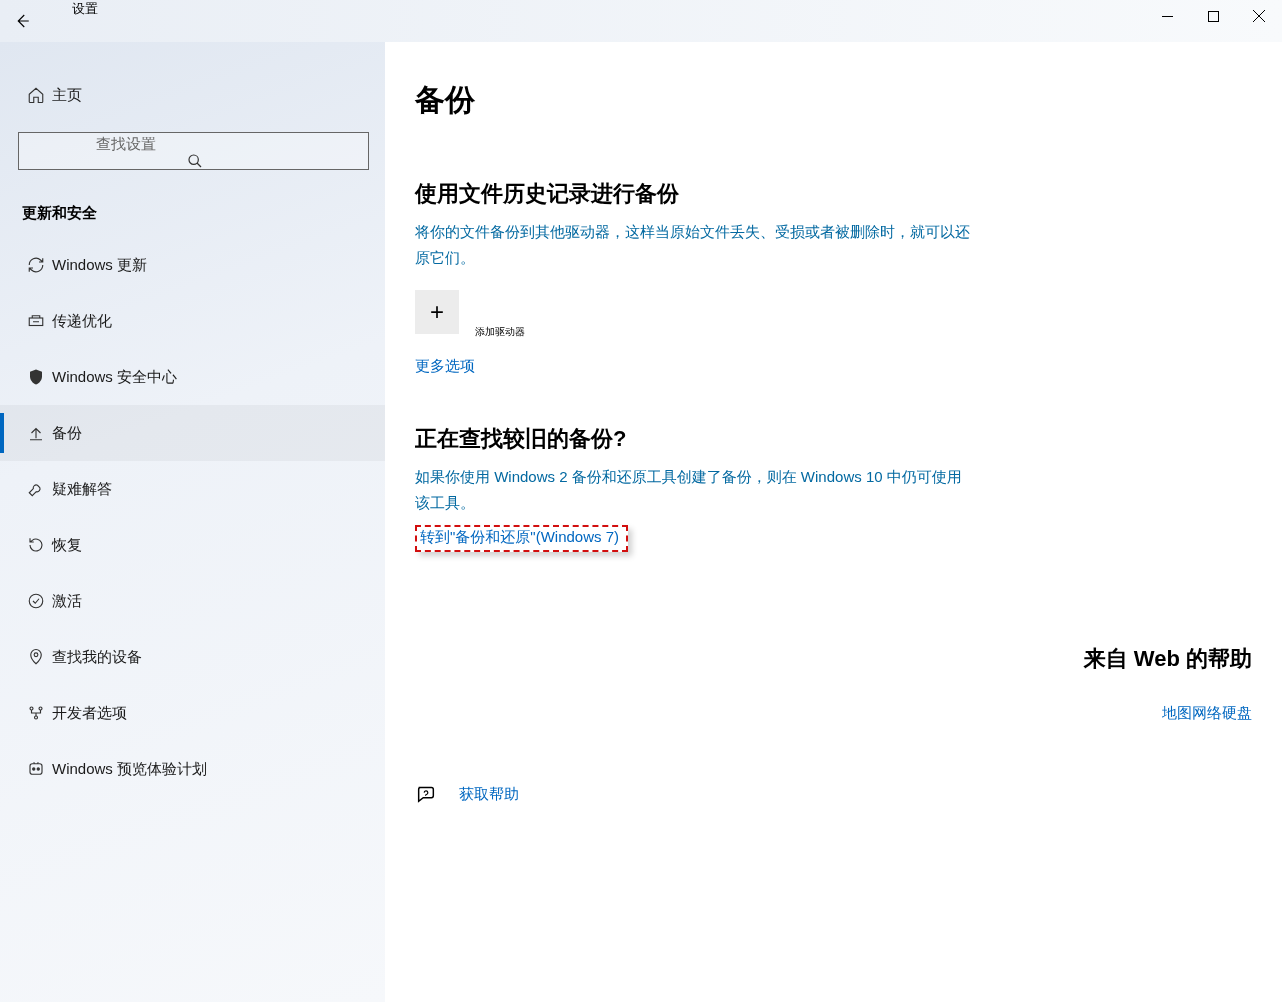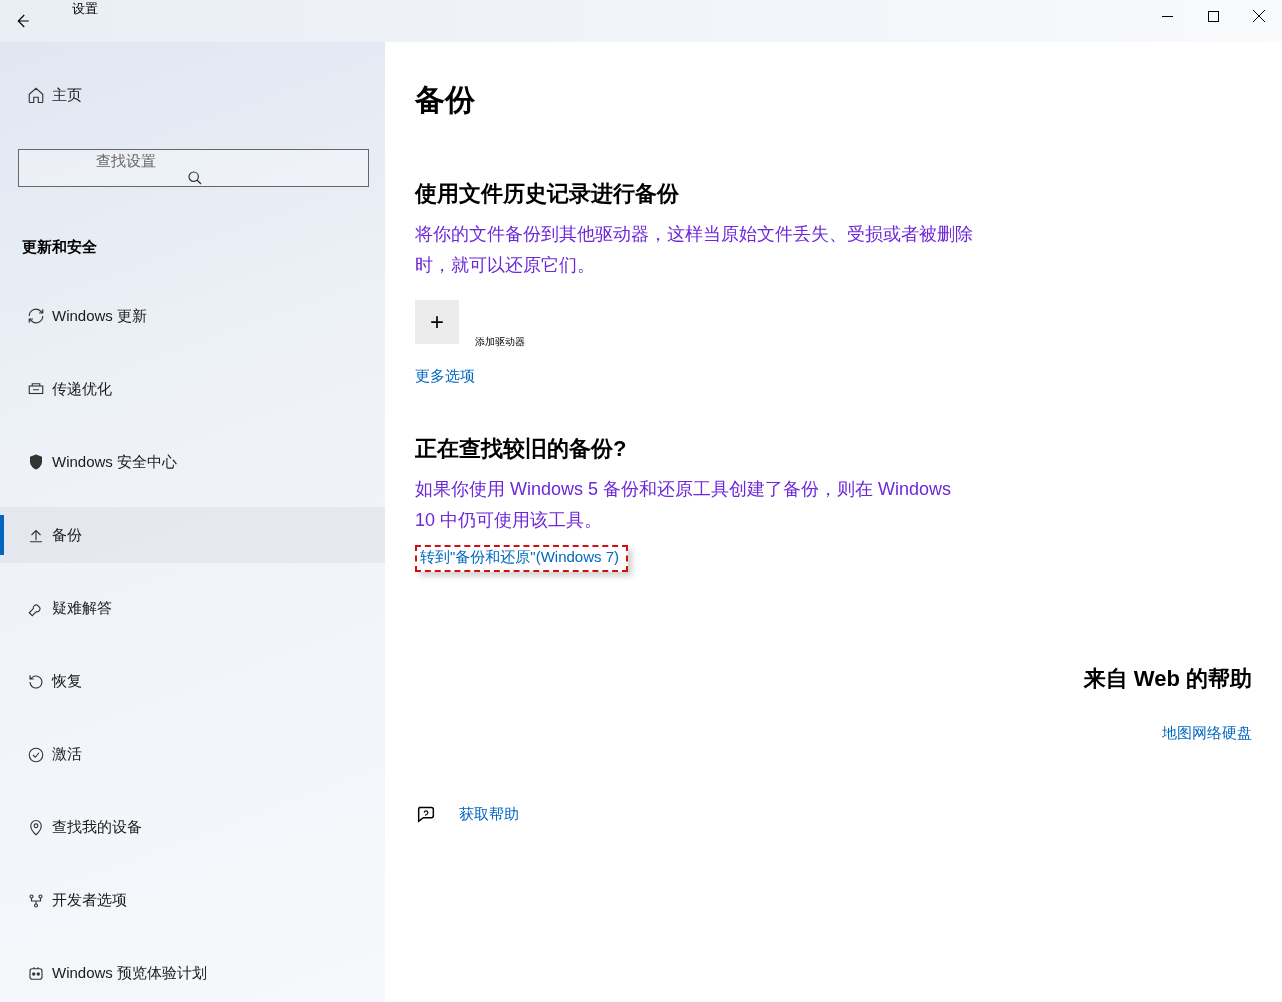--- a/index.html
+++ b/index.html
@@ -42,21 +42,20 @@
     cursor: pointer;
   }
   .body-row { flex: 1; display: flex; min-height: 0; }
   .sidebar {
     width: 385px;
     background: linear-gradient(160deg, #e0e7f1 0%, #eef2f8 40%, #f6f8fb 100%);
     display: flex;
     flex-direction: column;
     padding-top: 30px;
     overflow-y: auto;
-    justify-content: space-between;
   }
   .nav-item {
     height: 56px;
     display: flex;
     align-items: center;
     padding-left: 20px;
     cursor: pointer;
     position: relative;
   }
   .nav-item.home { height: 46px; margin-bottom: 8px;}
@@ -113,22 +112,22 @@
     font-size: 30px;
     font-weight: 600;
     margin-bottom: 58px;
   }
   .content h2 {
     font-size: 22px;
     font-weight: 600;
     margin-bottom: 10px;
   }
   .content p.desc {
-    font-size: 18px;
-    color: #6d28d9;
+    font-size: 15px;
+    color: #0369a1;
     max-width: 560px;
     line-height: 1.7;
     margin-bottom: 14px;
   }
   .add-drive {
     display: flex;
     align-items: center;
     gap: 16px;
     margin: 4px 0 18px 0;
     cursor: pointer;
@@ -320,21 +319,21 @@
       <p class="desc">将你的文件备份到其他驱动器，这样当原始文件丢失、受损或者被删除时，就可以还原它们。</p>
       <div class="add-drive">
         <div class="plus">+</div>
         <div class="txt">添加驱动器</div>
       </div>
       <span class="link">更多选项</span>
     </div>
 
     <div class="block tall-spacer">
       <h2>正在查找较旧的备份?</h2>
-      <p class="desc">如果你使用 Windows 5 备份和还原工具创建了备份，则在 Windows 10 中仍可使用该工具。</p>
+      <p class="desc">如果你使用 Windows 2 备份和还原工具创建了备份，则在 Windows 10 中仍可使用该工具。</p>
       <span class="highlight-link">
         <span class="link">转到"备份和还原"(Windows 7)</span>
       </span>
     </div>
 
 
     <div class="block" style="margin-bottom:20px;text-align:right;">
       <h2>来自 Web 的帮助</h2>
       <div style="height:20px;"></div>
       <span class="link">地图网络硬盘</span>

